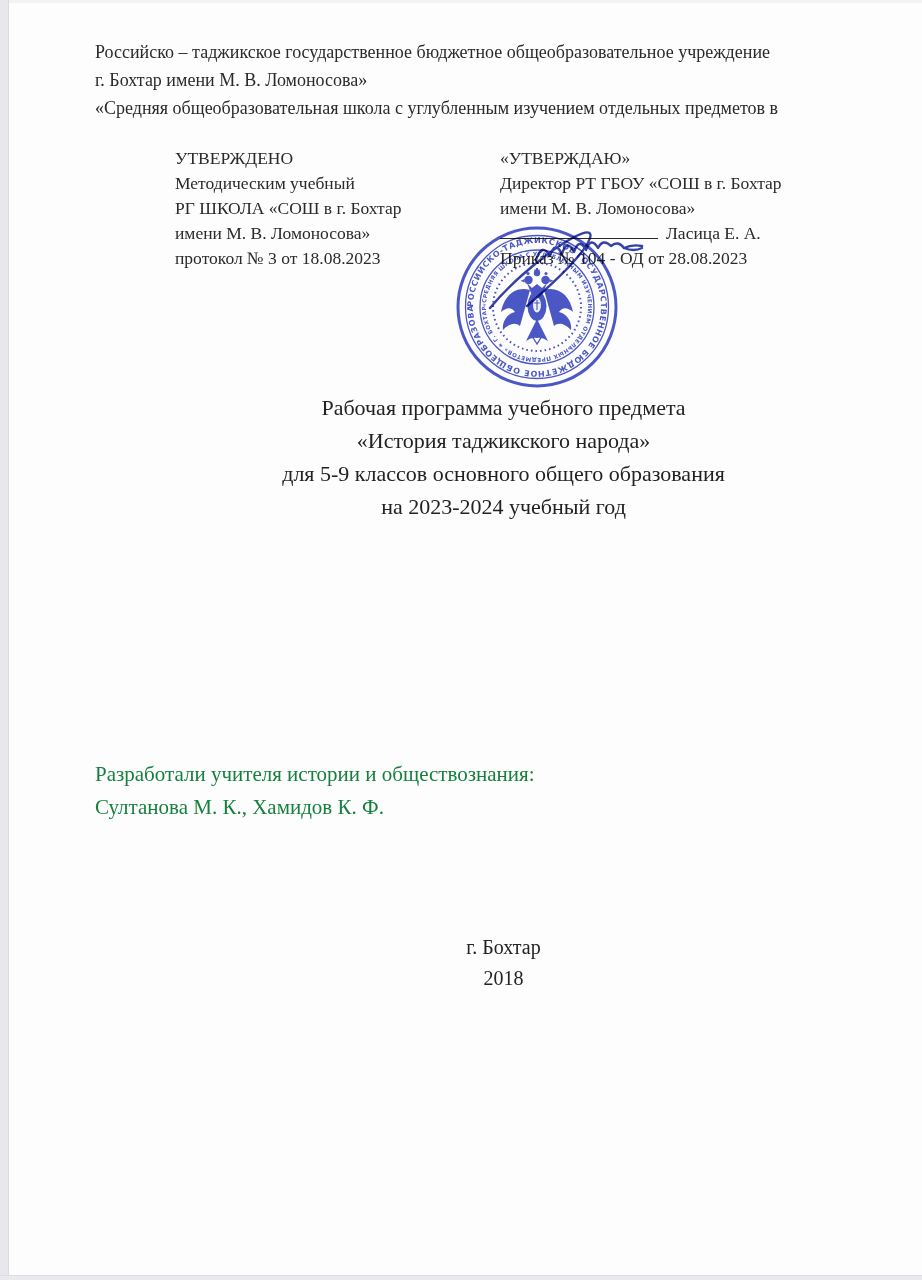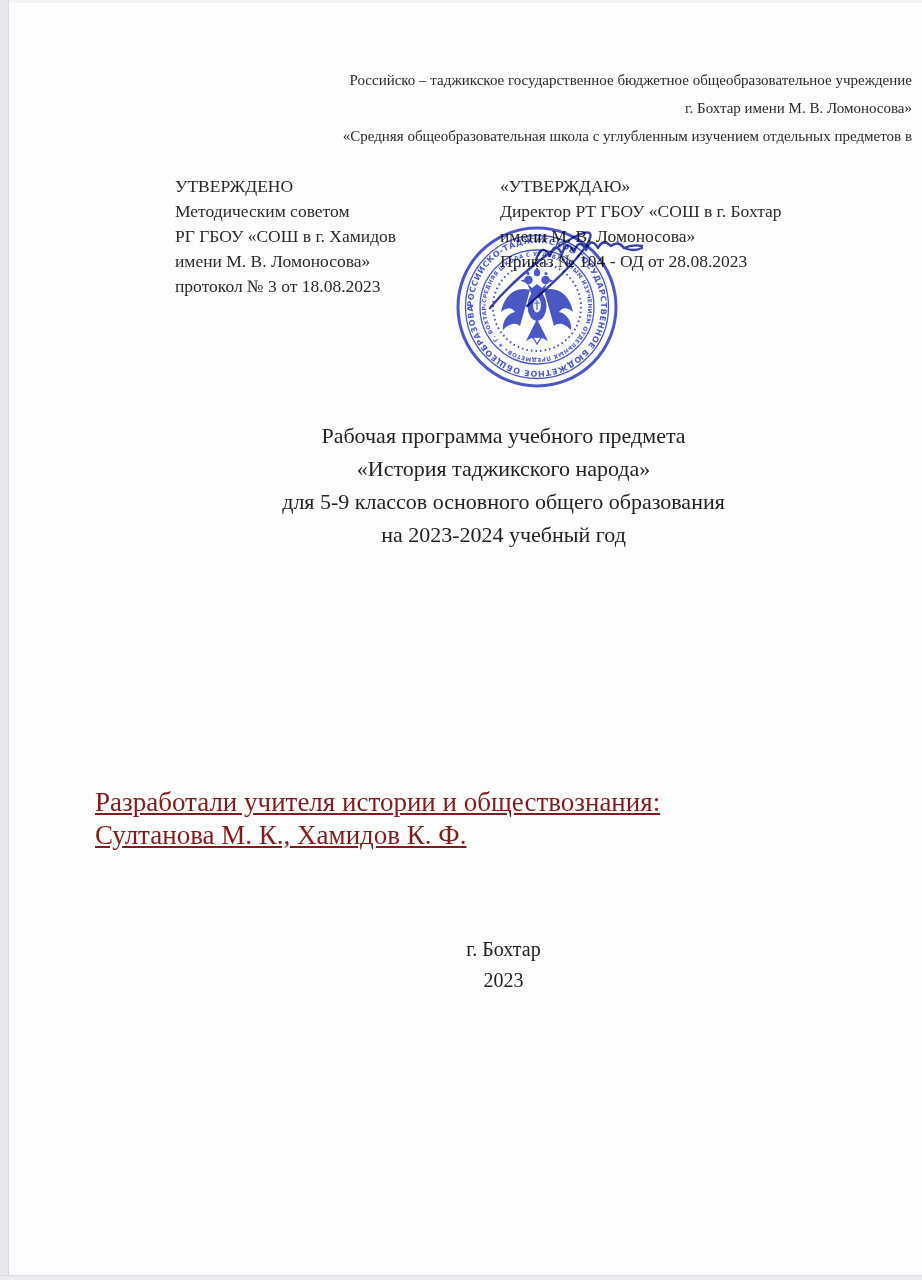--- a/index.html
+++ b/index.html
@@ -28,23 +28,23 @@
   .edge-top {
     position: absolute; left: 0; top: 0; width: 922px; height: 3px;
     background: #f3f3f6;
   }
 
   .content {
     position: absolute; left: 95px; right: 10px; top: 0;
   }
 
   .doc-header {
-    padding-top: 66px;
-    text-align: right;
-    font-size: 15px;
+    padding-top: 38px;
+    text-align: left;
+    font-size: 18px;
     line-height: 28px;
     color: #2a2a2a;
   }
 
   .approval-row {
     margin-top: 24px;
     display: flex;
     align-items: flex-start;
     font-size: 17.5px;
     line-height: 25px;
@@ -67,28 +67,27 @@
     margin-top: 120px;
     text-align: center;
     font-size: 22px;
     line-height: 33px;
     color: #222222;
   }
   .title-block .line-2 { font-weight: normal; }
 
   .authors-block {
     margin-top: 235px;
-    font-size: 27px;
+    font-size: 21px;
     line-height: 33px;
-    color: #7f1d1d;
-    text-decoration: underline;
+    color: #15803d;
   }
 
   .footer-block {
-    margin-top: 82px;
+    margin-top: 108px;
     text-align: center;
     font-size: 20px;
     line-height: 31px;
     color: #232323;
   }
 
   
   .stamp {
     position: absolute;
     left: 452px; top: 222px;
@@ -117,48 +116,51 @@
 
     <div class="doc-header">
       <div>Российско – таджикское государственное бюджетное общеобразовательное учреждение</div>
       <div>г. Бохтар имени М. В. Ломоносова»</div>
       <div>«Средняя общеобразовательная школа с углубленным изучением отдельных предметов в</div>
     </div>
 
     <div class="approval-row">
       <div class="approval-left">
         <div class="approval-line">УТВЕРЖДЕНО</div>
-        <div class="approval-line">Методическим советом</div>
-        <div class="approval-line">РГ ГБОУ  «СОШ в г. Хамидов</div>
+        <div class="approval-line">Методическим учебный</div>
+        <div class="approval-line">РГ ШКОЛА  «СОШ в г. Бохтар</div>
         <div class="approval-line">имени М. В. Ломоносова»</div>
         <div class="approval-line">протокол № 3 от 18.08.2023</div>
       </div>
       <div class="approval-right">
         <div class="approval-line">«УТВЕРЖДАЮ»</div>
         <div class="approval-line">Директор РТ ГБОУ «СОШ в г. Бохтар</div>
         <div class="approval-line">имени М. В. Ломоносова»</div>
+        <div class="sig-row">
+          <span class="sig-underline"></span><span>Ласица Е. А.</span>
+        </div>
         <div class="approval-line">Приказ № 104 - ОД от 28.08.2023</div>
       </div>
     </div>
 
     <div class="title-block">
       <div class="line-1">Рабочая программа учебного предмета</div>
       <div class="line-2">«История таджикского народа»</div>
       <div class="line-3">для 5-9 классов основного общего образования</div>
       <div class="line-4">на 2023-2024 учебный год</div>
     </div>
 
     <div class="authors-block">
       <div>Разработали учителя истории и обществознания:</div>
       <div>Султанова М. К., Хамидов К. Ф.</div>
     </div>
 
     <div class="footer-block">
       <div>г. Бохтар</div>
-      <div>2023</div>
+      <div>2018</div>
     </div>
 
   </div>
 
   <svg class="stamp" viewBox="0 0 170 170" xmlns="http://www.w3.org/2000/svg" aria-hidden="true">
     <defs>
       <path id="outerTextCircle" d="M85 85 m -64 0 a 64 64 0 1 1 128 0 a 64 64 0 1 1 -128 0"></path>
       <path id="innerTextCircle" d="M85 85 m -51 0 a 51 51 0 1 1 102 0 a 51 51 0 1 1 -102 0"></path>
     </defs>
     <g stroke="#3c49c3" fill="none">

